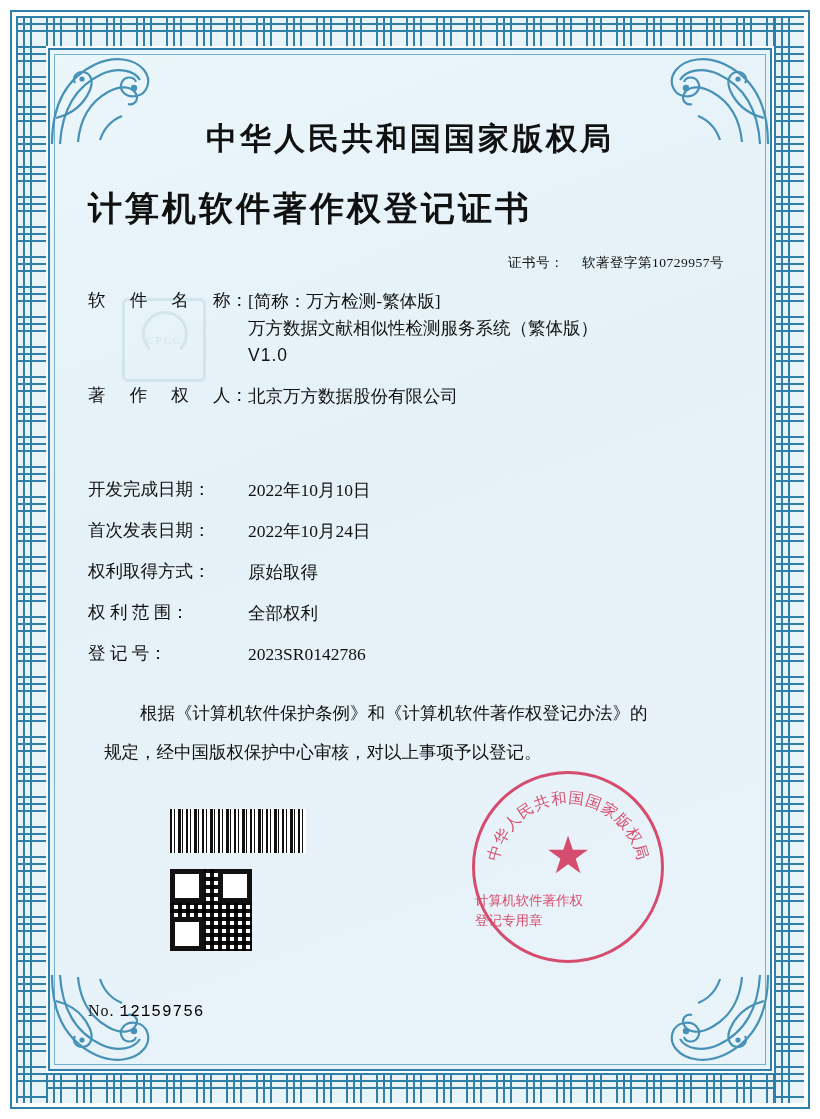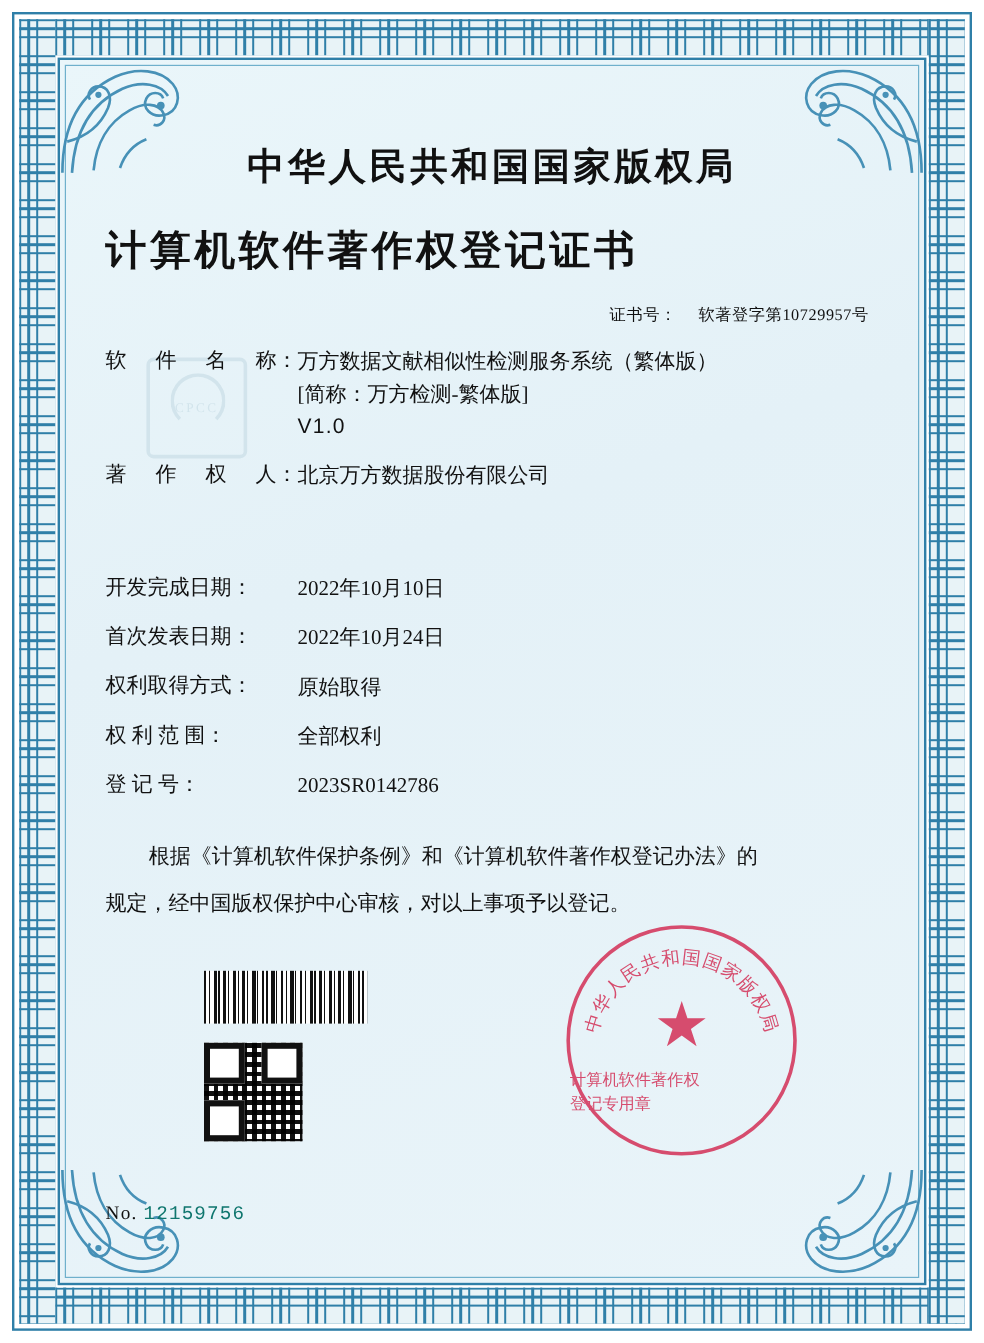--- a/index.html
+++ b/index.html
@@ -205,20 +205,21 @@
   .gap-block { height: 40px; }
 
   .row2 { margin-bottom: 26px; }
 
   .statement {
     margin-top: 26px;
     font-size: 17.5px;
     line-height: 2.2;
     text-indent: 36px;
     padding-right: 6px;
+    margin-left: 16px;
   }
   .statement .l2 { text-indent: 0; }
 
   
   .codes {
     position: absolute;
     left: 110px;
     bottom: 108px;
   }
   .barcode {
@@ -313,21 +314,21 @@
     bottom: 38px;
     display: flex;
     justify-content: space-between;
     align-items: baseline;
     font-size: 16px;
   }
   .footer .serial {
     letter-spacing: 1px;
   }
   .footer .serial .num {
-    color: #0f766e;
+    color: #000000;
     font-family: "Liberation Mono", monospace;
     font-size: 16px;
     letter-spacing: 1px;
   }
   .footer .issue-date {
     font-size: 17px;
     letter-spacing: 1px;
     padding-right: 40px;
   }
 </style>
@@ -405,22 +406,22 @@
     <div class="field-rows">
 
       <div class="row">
         <div class="label spread">
           <span>软</span>
           <span>件</span>
           <span>名</span>
           <span>称：</span>
         </div>
         <div class="value">
+          <span class="line">[简称：万方检测-繁体版]</span>
           <span class="line">万方数据文献相似性检测服务系统（繁体版）</span>
-          <span class="line">[简称：万方检测-繁体版]</span>
           <span class="ver">V1.0</span>
         </div>
       </div>
 
       <div class="row row2">
         <div class="label spread">
           <span>著</span>
           <span>作</span>
           <span>权</span>
           <span>人：</span>

